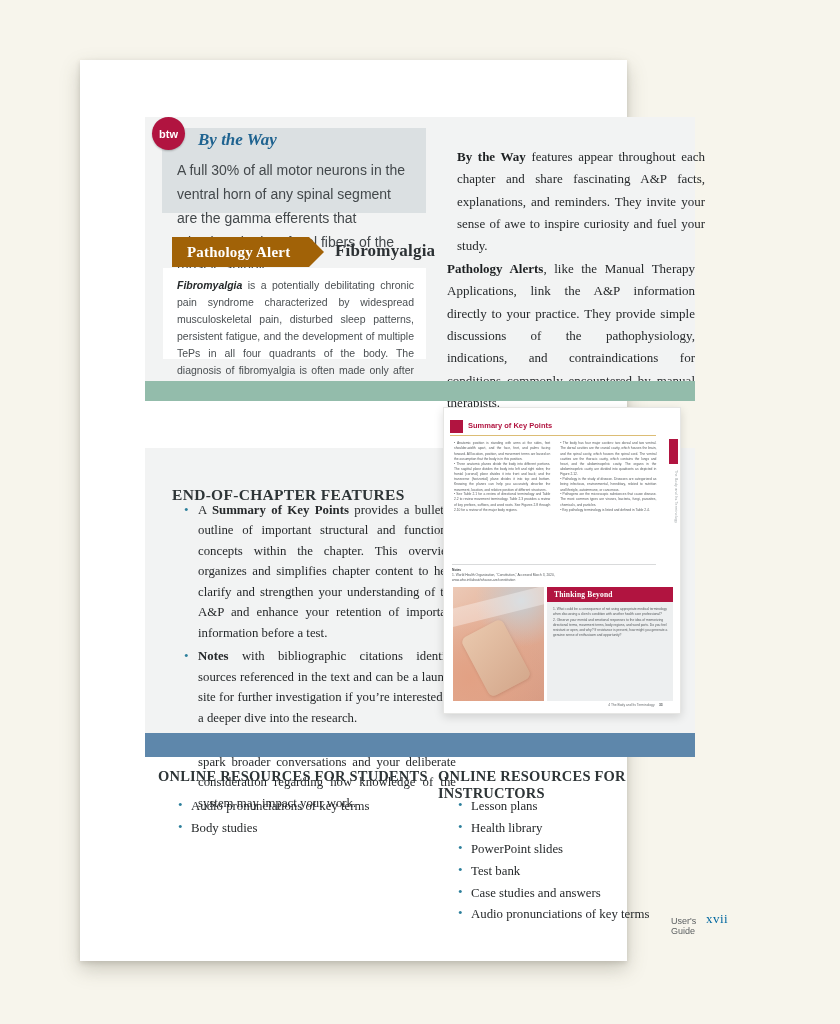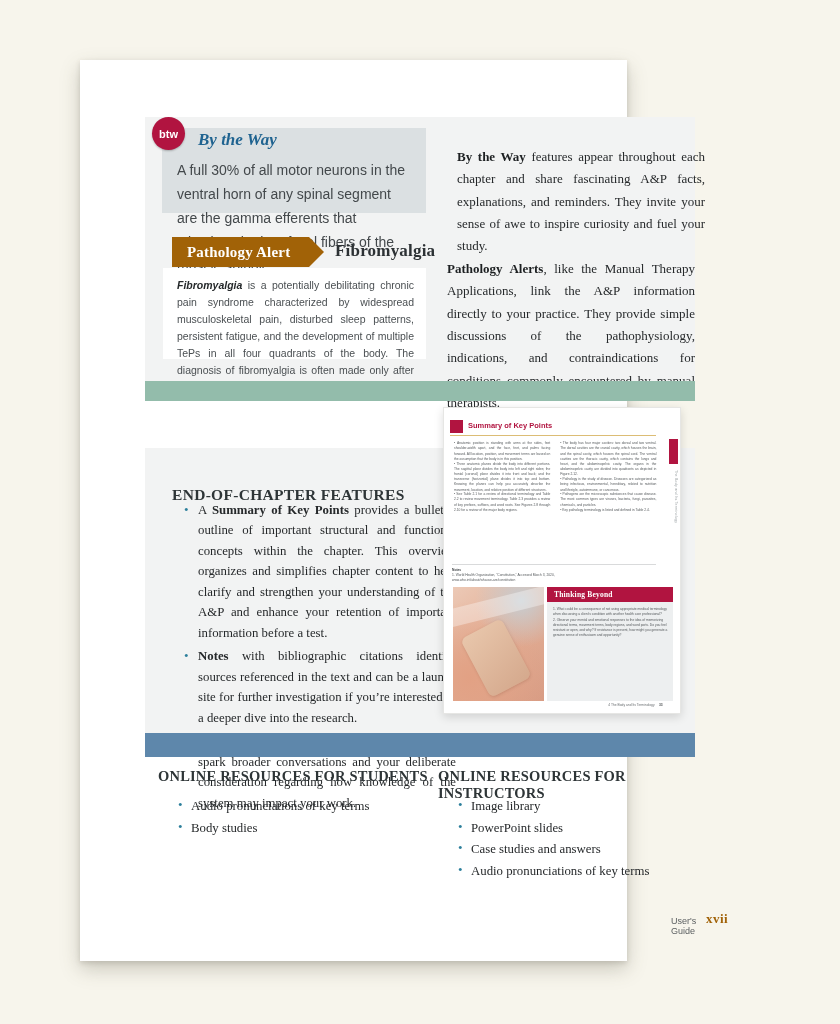--- a/index.html
+++ b/index.html
@@ -154,21 +154,21 @@
     font-size:12.8px;line-height:1.3;color:#26292b;
   }
   .res-list li::before{
     content:"•";position:absolute;left:2px;top:-1px;color:#2c7f9b;font-size:13px;
   }
   .res-list-students{left:88px;top:730px;width:250px;}
   .res-list-instructors{left:368px;top:730px;width:260px;}
 
   
   .foot-label{left:556px;top:856px;font-family:"Liberation Sans",sans-serif;font-size:9px;color:#5a5e60;margin-left:35px;}
-  .foot-page{left:626px;top:851px;font-size:13px;color:#a16207;letter-spacing:.5px;font-weight:bold;}
+  .foot-page{left:626px;top:851px;font-size:13px;color:#0369a1;letter-spacing:.5px;}
 </style>
 </head>
 <body>
 
 <div class="page">
 
   <div class="abs top-panel"></div>
 
   <div class="abs btw-box"></div>
   <div class="abs btw-badge">btw</div>
@@ -229,22 +229,24 @@
   <div class="abs band-blue"></div>
 
   <div class="abs res-head res-head-students">ONLINE RESOURCES FOR STUDENTS</div>
   <ul class="abs res-list res-list-students">
     <li>Audio pronunciations of key terms</li>
     <li>Body studies</li>
   </ul>
 
   <div class="abs res-head res-head-instructors">ONLINE RESOURCES FOR INSTRUCTORS</div>
   <ul class="abs res-list res-list-instructors">
-    <li>Image library</li>
+    <li>Lesson plans</li>
+    <li>Health library</li>
     <li>PowerPoint slides</li>
+    <li>Test bank</li>
     <li>Case studies and answers</li>
     <li>Audio pronunciations of key terms</li>
   </ul>
 
   <div class="abs foot-label">User's Guide</div>
   <div class="abs foot-page">xvii</div>
 
 </div>
 
 </body></html>

